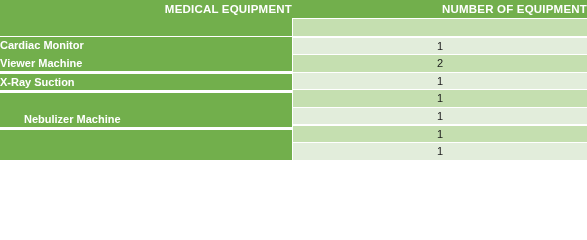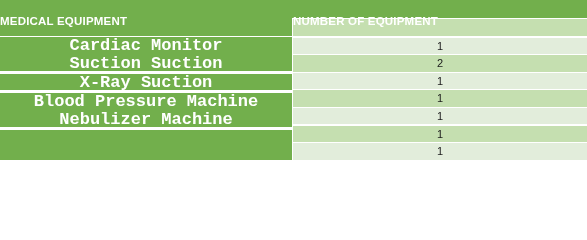--- a/index.html
+++ b/index.html
@@ -41,28 +41,28 @@
   .header-right-fill {
     position: absolute;
     left: 293px;
     top: 19px;
     width: 294px;
     height: 17px;
     background: #C5DFB0;
   }
   .header-cell {
     position: absolute;
-    top: 14px;
+    top: 2px;
     height: 15px;
     line-height: 15px;
     color: #ffffff;
     font-weight: bold;
     font-size: 11.5px;
     letter-spacing: 0.2px;
-    text-align: left;
+    text-align: right;
     white-space: nowrap;
   }
   .header-cell-left  { left: 0;   width: 292px; }
   .header-cell-right { left: 293px; width: 294px; }
 
   
   .body-area {
     position: absolute;
     left: 0;
     top: 37px;
@@ -78,24 +78,23 @@
     background: #72AF4C;
   }
   .name-cell {
     position: absolute;
     left: 0;
     width: 292px;
     height: 17.5px;
     line-height: 17.5px;
     color: #ffffff;
     font-weight: bold;
-    font-size: 17px;
-    text-align: center;
+    font-size: 11px;
+    text-align: left;
     white-space: nowrap;
-    font-family: Liberation Mono, monospace;
   }
 
   
   .value-cell {
     position: absolute;
     left: 293px;
     width: 294px;
     height: 16.6px;
     line-height: 16.6px;
     color: #1a1a1a;
@@ -119,25 +118,24 @@
 
   <div class="header-cell header-cell-right">NUMBER OF EQUIPMENT</div>
 
   <div class="body-area" id="body-area">
       <div class="name-block" style="top: 0px; height: 33.6px;"></div>
       <div class="name-block" style="top: 36.8px; height: 16px;"></div>
       <div class="name-block" style="top: 56px; height: 33.6px;"></div>
       <div class="name-block" style="top: 92.8px; height: 33.6px;"></div>
       <div class="name-cell" style="top: 0px;">Cardiac Monitor</div>
       <div class="value-cell band-light" style="top: 0.5px;">1</div>
-      <div class="name-cell" style="top: 17.6px;">Suction Suction</div>
+      <div class="name-cell" style="top: 17.6px;">Viewer Machine</div>
       <div class="value-cell band-dark" style="top: 18.1px;">2</div>
       <div class="name-cell" style="top: 36.8px;">X-Ray Suction</div>
       <div class="value-cell band-light" style="top: 35.7px;">1</div>
-      <div class="name-cell" style="top: 56px;">Blood Pressure Machine</div>
       <div class="value-cell band-dark" style="top: 53.3px;">1</div>
-      <div class="name-cell" style="top: 73.6px;">Nebulizer Machine</div>
+      <div class="name-cell" style="top: 73.6px; padding-left: 24px;">Nebulizer Machine</div>
       <div class="value-cell band-light" style="top: 70.9px;">1</div>
       <div class="value-cell band-dark" style="top: 88.5px;">1</div>
       <div class="value-cell band-light" style="top: 106.1px;">1</div>
     </div>
 
 </div>
 
 </body></html>

